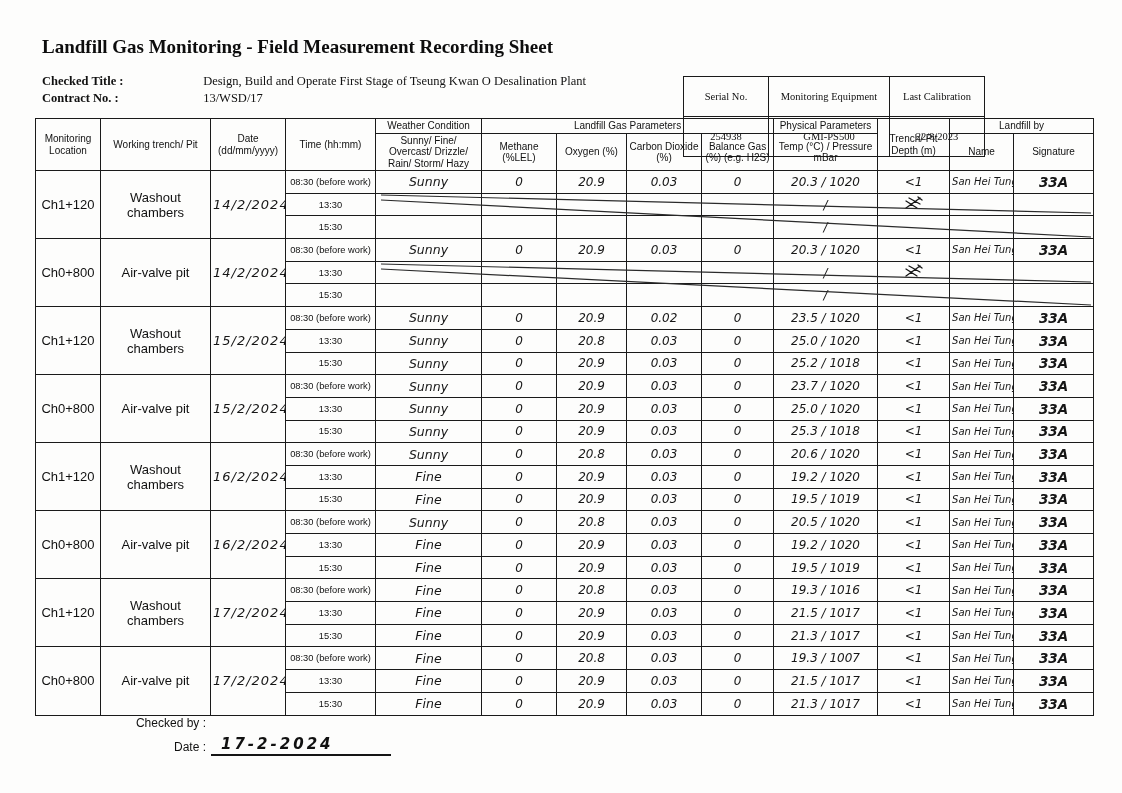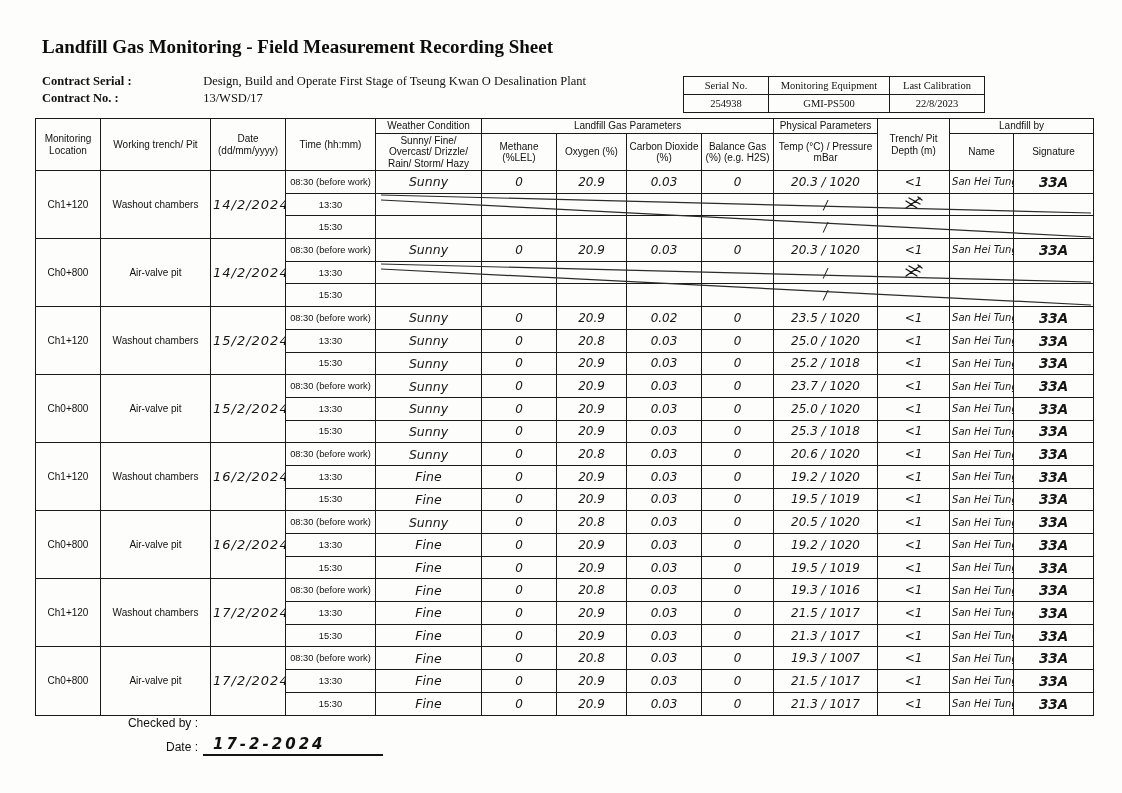--- a/index.html
+++ b/index.html
@@ -4,56 +4,56 @@
 <style>
   html,body{margin:0;padding:0;background:#e9e9e9;}
   .page{position:relative;width:1122px;height:793px;background:#fdfdfc;font-family:"Liberation Sans",sans-serif;color:#111;overflow:hidden;}
   .title{position:absolute;left:42px;top:36px;margin:0;font-family:"Liberation Serif",serif;font-size:19px;font-weight:bold;color:#0d0d0d;}
   .contract{position:absolute;left:42px;top:73px;font-family:"Liberation Serif",serif;font-size:12.5px;}
   .c-row{height:17px;line-height:17px;}
   .c-label{display:inline-block;width:158px;font-weight:bold;}
   .c-value{display:inline-block;}
   
   .equip{position:absolute;left:683px;top:76px;border-collapse:collapse;font-family:"Liberation Serif",serif;font-size:10.5px;}
-  .equip th,.equip td{border:1px solid #1a1a1a;text-align:center;padding:3px 4px;font-weight:normal;}
+  .equip th,.equip td{border:1px solid #1a1a1a;text-align:center;padding:14px 4px;font-weight:normal;}
   .equip tr{height:15px;}
   
   .twrap{position:absolute;left:35px;top:118px;width:1058px;height:597px;}
   table.main{border-collapse:collapse;table-layout:fixed;width:1058px;}
   .main th,.main td{border:1px solid #1a1a1a;padding:0 2px;overflow:hidden;text-align:center;vertical-align:middle;}
   .main thead th{font-weight:normal;font-size:10px;line-height:1.15;}
   tr.h1{height:15px;} tr.h2{height:37px;}
   .sub{font-size:8.3px;}
   .main tbody tr{height:22.7px;}
-  .printed{font-size:10px;}
+  .printed{font-size:13px;}
   .timec{font-size:9.3px;}
   .hw{font-family:"DejaVu Sans",sans-serif;font-style:italic;font-size:12px;color:#161616;}
   .datec{font-size:13px;letter-spacing:1px;}
   .weatherc{font-size:12.5px;}
   .namec{font-size:10px;white-space:nowrap;}
   .sigc{font-size:13.5px;font-weight:bold;white-space:nowrap;}
   .overlay{position:absolute;left:0;top:0;width:1058px;height:597px;pointer-events:none;}
   
-  .footer{position:absolute;left:98px;top:716px;font-size:12px;}
+  .footer{position:absolute;left:106px;top:716px;font-size:12px;}
   .f-row{display:flex;align-items:flex-end;margin-bottom:3px;}
   .f-label{width:100px;text-align:right;padding-right:5px;padding-bottom:2px;}
   .f-value{width:170px;border-bottom:2px solid #151515;padding:0 0 1px 10px;font-family:"DejaVu Sans",sans-serif;font-style:italic;font-size:15px;font-weight:bold;white-space:nowrap;}
   .f-date{letter-spacing:3px;}
   .sig-scrawl{margin-left:14px;}
 </style>
 </head>
 <body>
 
 <div class="page">
 
   <h1 class="title">Landfill Gas Monitoring - Field Measurement Recording Sheet</h1>
 
   <div class="contract">
     <div class="c-row">
-      <span class="c-label">Contract Serial :</span>
+      <span class="c-label">Checked Title :</span>
       <span class="c-value">Design, Build and Operate First Stage of Tseung Kwan O Desalination Plant</span>
     </div>
     <div class="c-row">
       <span class="c-label">Contract No. :</span>
       <span class="c-value">13/WSD/17</span>
     </div>
   </div>
 
   <table class="equip">
     <tbody>

